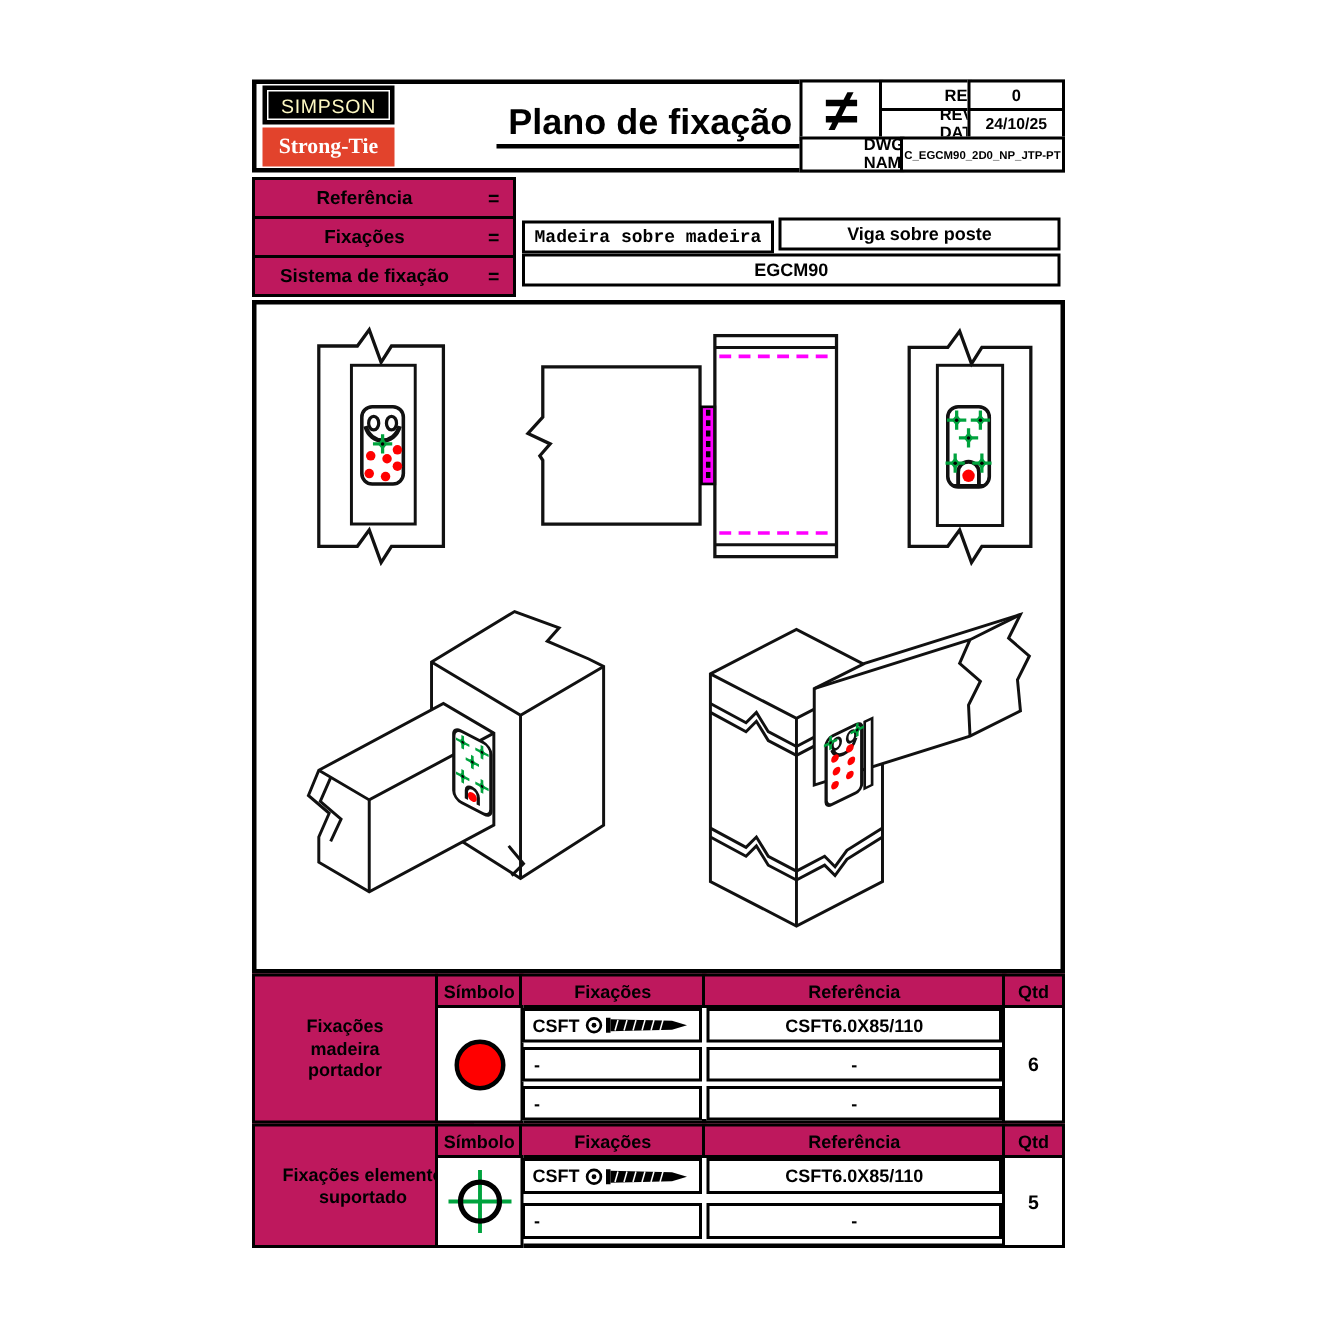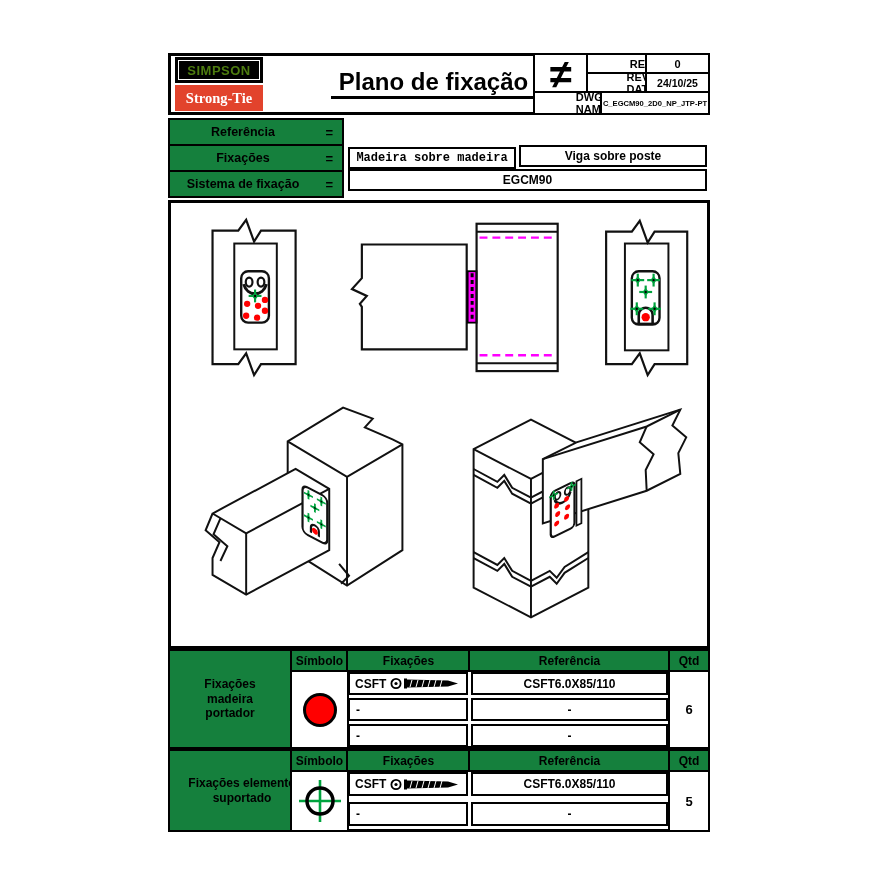--- a/index.html
+++ b/index.html
@@ -3,26 +3,26 @@
 <meta charset="utf-8">
 <style>
   html,body{margin:0;padding:0;background:#fff;}
   .canvas{position:relative;width:880px;height:880px;background:#fff;overflow:hidden;
           font-family:"Liberation Sans",sans-serif;color:#000;}
   .page{position:absolute;left:168px;top:53px;width:542px;height:780px;}
   .abs{position:absolute;box-sizing:border-box;}
   .cell{position:absolute;box-sizing:border-box;border:2.5px solid #000;display:flex;
         align-items:center;justify-content:center;font-weight:bold;background:#fff;}
   .cell.thick{border-width:3px;}
-  .gray{background:#15803d;}
+  .gray{background:#be185d;}
   .b12{font-size:12px;font-weight:bold;}
   
   .logo-simpson{background:#000;display:flex;}
   .logo-simpson .in{flex:1;margin:3px;border:1.5px solid #fff;display:flex;align-items:center;
-        justify-content:center;color:#4d7c0f;font-weight:bold;font-size:13px;letter-spacing:.5px;}
+        justify-content:center;color:#fef9c3;font-weight:normal;font-size:13px;letter-spacing:.5px;}
   .logo-strongtie{background:#e2432c;color:#fff;display:flex;align-items:center;justify-content:center;
         font-family:"Liberation Serif",serif;font-weight:bold;font-size:14.5px;}
   .title-wrap{display:flex;align-items:center;justify-content:center;}
   .title-txt{font-size:24px;font-weight:bold;border-bottom:3px solid #000;padding:0 8px 0 8px;}
   .neq{font-size:40px;font-weight:bold;line-height:1;}
   .hsmall{font-size:11px;padding-left:48px;}
   
   .val{border-width:2.2px;}
   .eq-sign{position:absolute;right:9px;top:50%;transform:translateY(-50%);font-size:13px;font-weight:bold;}
   .lbl-pad{padding-right:26px;font-size:12.5px;}

